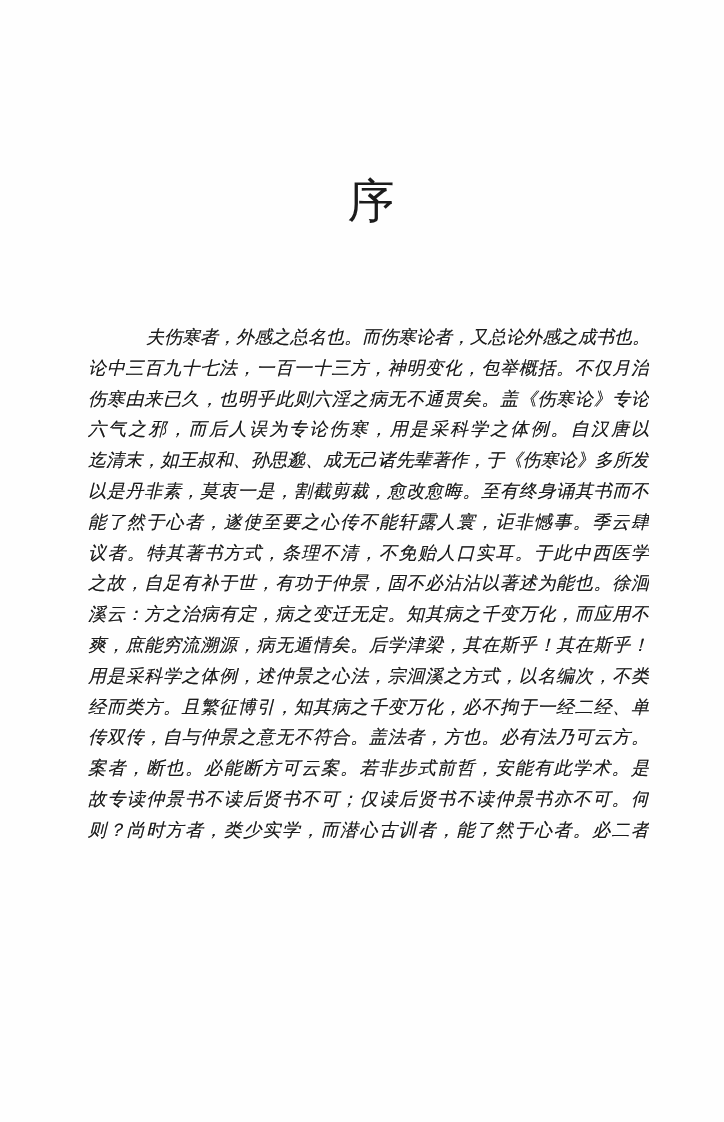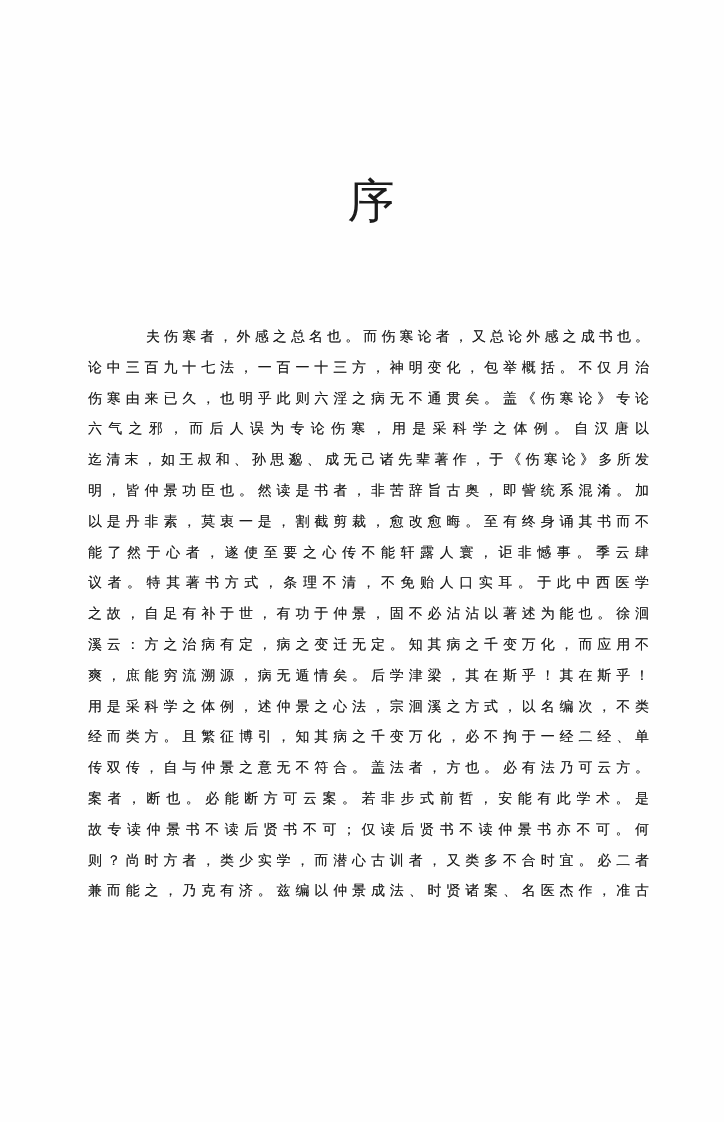--- a/index.html
+++ b/index.html
@@ -35,56 +35,55 @@
   }
   .body-text {
     position: absolute;
     top: 322px;
     left: 88px;
     width: 561px;
   }
   .line {
     height: 30.8px;
     line-height: 30.8px;
-    font-size: 14px;
+    font-size: 18px;
     white-space: nowrap;
     overflow: hidden;
     text-align: justify;
     text-align-last: justify;
     
     text-shadow: 0 0 0.4px rgba(20,20,20,0.55);
+    font-style: italic;
   }
   .line.first {
     padding-left: 58px; 
   }
 </style>
 </head>
 <body>
 
 <div class="page">
 
   <div class="title-wrap">
     <h1 class="doc-title">序</h1>
   </div>
 
   <div class="body-text">
     <div class="line first">夫伤寒者，外感之总名也。而伤寒论者，又总论外感之成书也。</div>
     <div class="line">论中三百九十七法，一百一十三方，神明变化，包举概括。不仅月治</div>
     <div class="line">伤寒由来已久，也明乎此则六淫之病无不通贯矣。盖《伤寒论》专论</div>
     <div class="line">六气之邪，而后人误为专论伤寒，用是采科学之体例。自汉唐以</div>
     <div class="line">迄清末，如王叔和、孙思邈、成无己诸先辈著作，于《伤寒论》多所发</div>
-    <div class="line">明，皆仲景功臣也。然读是书者，非苦辞旨古奥，即訾统系混淆。加</div>
     <div class="line">以是丹非素，莫衷一是，割截剪裁，愈改愈晦。至有终身诵其书而不</div>
     <div class="line">能了然于心者，遂使至要之心传不能轩露人寰，讵非憾事。季云肆</div>
     <div class="line">议者。特其著书方式，条理不清，不免贻人口实耳。于此中西医学</div>
     <div class="line">之故，自足有补于世，有功于仲景，固不必沾沾以著述为能也。徐洄</div>
     <div class="line">溪云：方之治病有定，病之变迁无定。知其病之千变万化，而应用不</div>
     <div class="line">爽，庶能穷流溯源，病无遁情矣。后学津梁，其在斯乎！其在斯乎！</div>
     <div class="line">用是采科学之体例，述仲景之心法，宗洄溪之方式，以名编次，不类</div>
     <div class="line">经而类方。且繁征博引，知其病之千变万化，必不拘于一经二经、单</div>
     <div class="line">传双传，自与仲景之意无不符合。盖法者，方也。必有法乃可云方。</div>
     <div class="line">案者，断也。必能断方可云案。若非步式前哲，安能有此学术。是</div>
     <div class="line">故专读仲景书不读后贤书不可；仅读后贤书不读仲景书亦不可。何</div>
-    <div class="line">则？尚时方者，类少实学，而潜心古训者，又类多不合时宜。必二者</div>
-    <div class="line">兼而能之，乃克有济。兹编以仲景成法、时贤诸案、名医杰作，准古</div>
+    <div class="line">则？尚时方者，类少实学，而潜心古训者，能了然于心者。必二者</div>
   </div>
 
 </div>
 
 </body></html>

